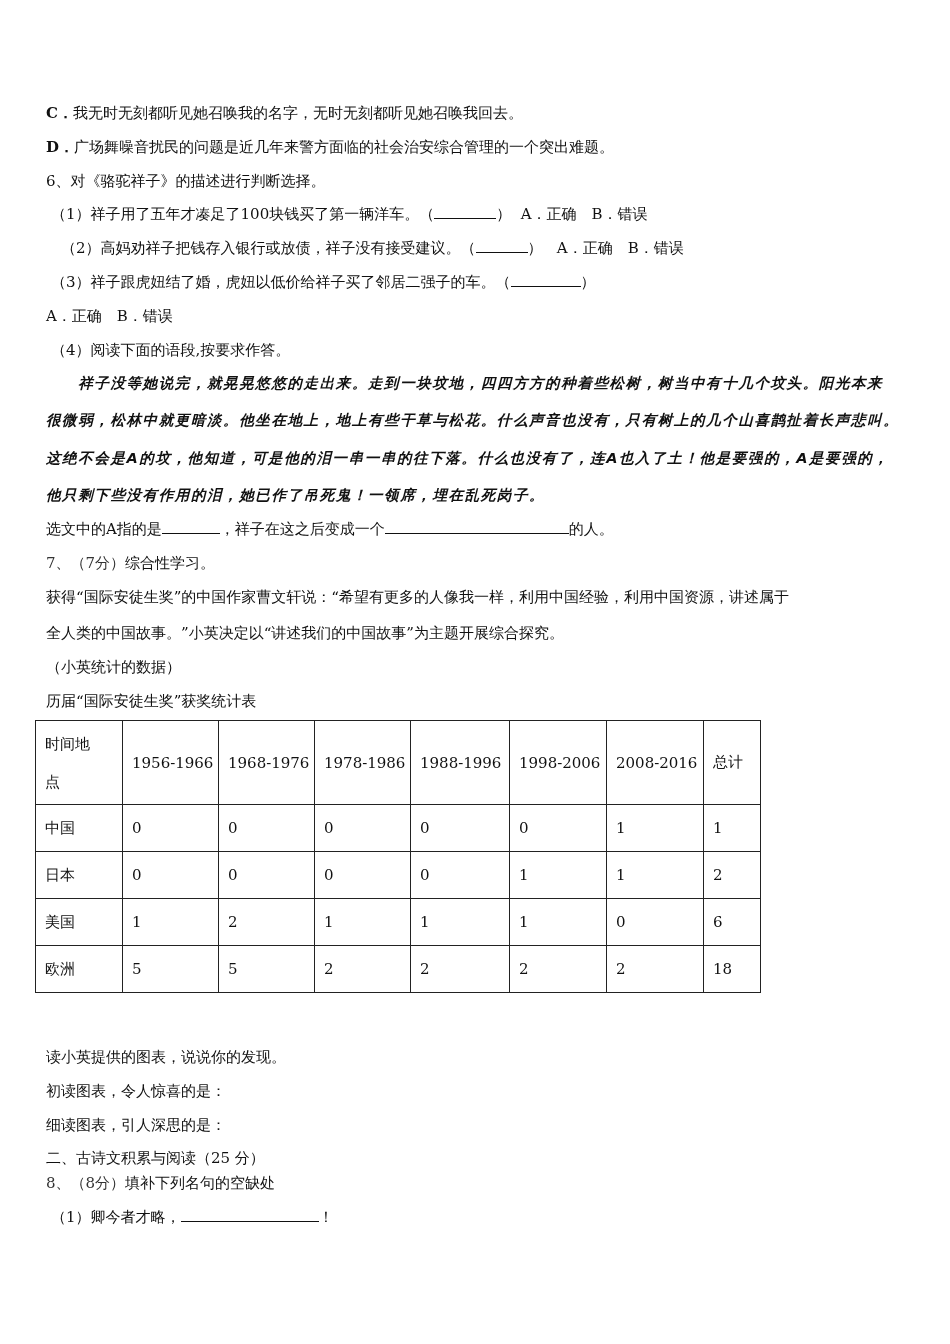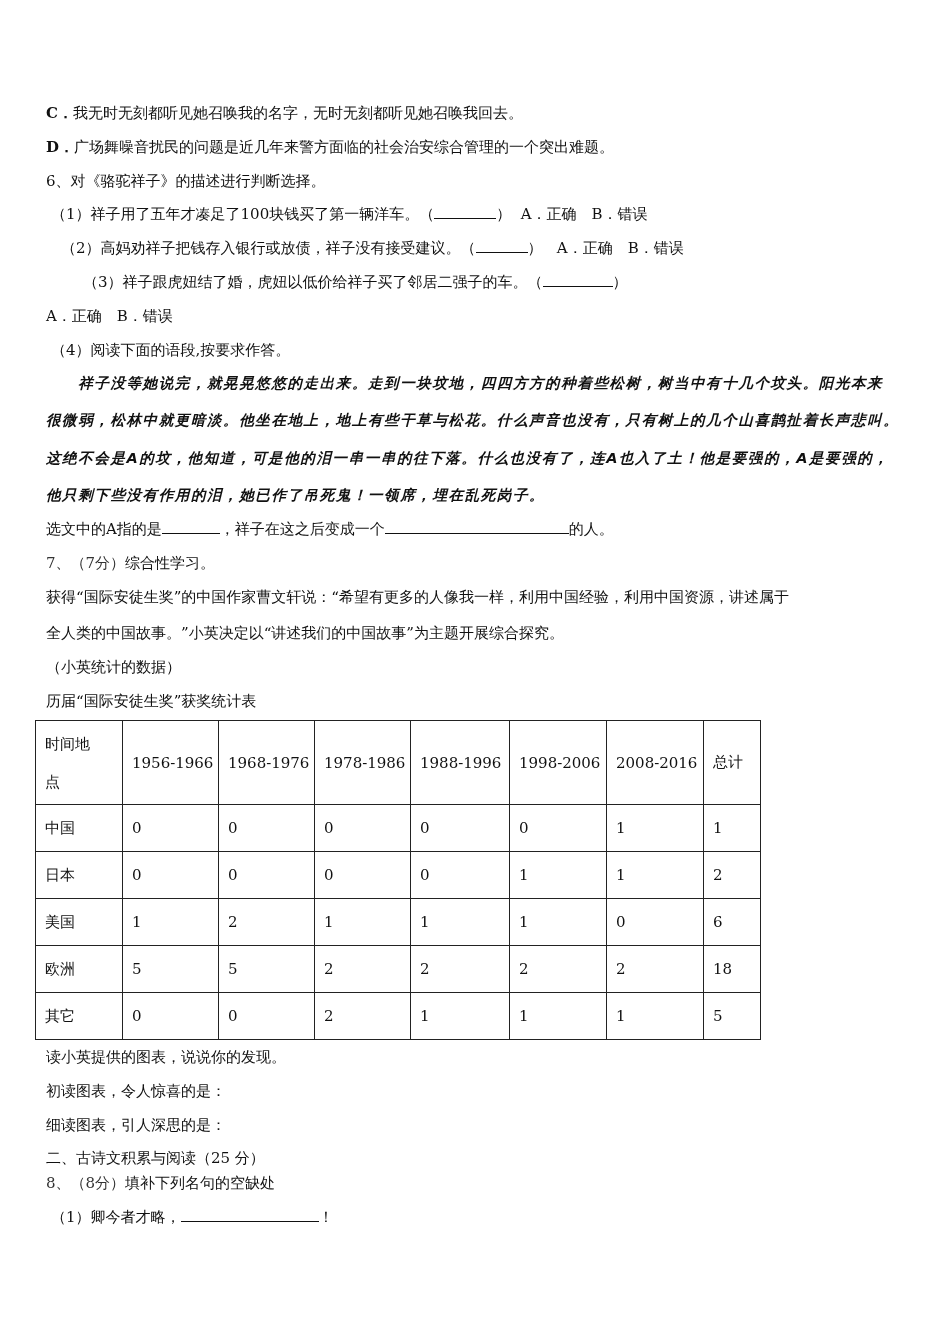--- a/index.html
+++ b/index.html
@@ -37,21 +37,21 @@
 <div class="line" style="top:171px;">6、对《骆驼祥子》的描述进行判断选择。</div>
 
 <div class="line indent1" style="top:204px;">
   <span>（1）祥子用了五年才凑足了100块钱买了第一辆洋车。（</span><span class="blank" style="width:62px;"></span><span>）</span>&nbsp;&nbsp;<span>A．正确　B．错误</span>
 </div>
 
 <div class="line indent1" style="top:238px;margin-left:10px;">
   <span>（2）高妈劝祥子把钱存入银行或放债，祥子没有接受建议。（</span><span class="blank" style="width:52px;"></span><span>）</span>&nbsp;&nbsp;&nbsp;<span>A．正确　B．错误</span>
 </div>
 
-<div class="line indent1" style="top:272px;margin-left:32px;">
+<div class="line indent1" style="top:272px;">
   <span>（3）祥子跟虎妞结了婚，虎妞以低价给祥子买了邻居二强子的车。（</span><span class="blank" style="width:70px;"></span><span>）</span>
 </div>
 
 <div class="line" style="top:306px;">A．正确　B．错误</div>
 
 <div class="line indent1" style="top:340px;">（4）阅读下面的语段,按要求作答。</div>
 
 <div class="line passage" style="top:373px;">　　祥子没等她说完，就晃晃悠悠的走出来。走到一块坟地，四四方方的种着些松树，树当中有十几个坟头。阳光本来</div>
 <div class="line passage" style="top:410px;">很微弱，松林中就更暗淡。他坐在地上，地上有些干草与松花。什么声音也没有，只有树上的几个山喜鹊扯着长声悲叫。</div>
 <div class="line passage" style="top:448px;">这绝不会是A的坟，他知道，可是他的泪一串一串的往下落。什么也没有了，连A也入了土！他是要强的，A是要强的，</div>
@@ -117,30 +117,20 @@
   <tr class="body">
     <td>欧洲</td>
     <td>5</td>
     <td>5</td>
     <td>2</td>
     <td>2</td>
     <td>2</td>
     <td>2</td>
     <td>18</td>
   </tr>
-  <tr class="body">
-    <td>其它</td>
-    <td>0</td>
-    <td>0</td>
-    <td>2</td>
-    <td>1</td>
-    <td>1</td>
-    <td>1</td>
-    <td>5</td>
-  </tr>
 </tbody>
   </table>
 
 <div class="line" style="top:1047px;">读小英提供的图表，说说你的发现。</div>
 <div class="line" style="top:1081px;">初读图表，令人惊喜的是：</div>
 <div class="line" style="top:1115px;">细读图表，引人深思的是：</div>
 <div class="line" style="top:1148px;">二、古诗文积累与阅读（25 分）</div>
 <div class="line" style="top:1173px;">
   <span class="light">8、（8分）</span><span>填补下列名句的空缺处</span>
 </div>

